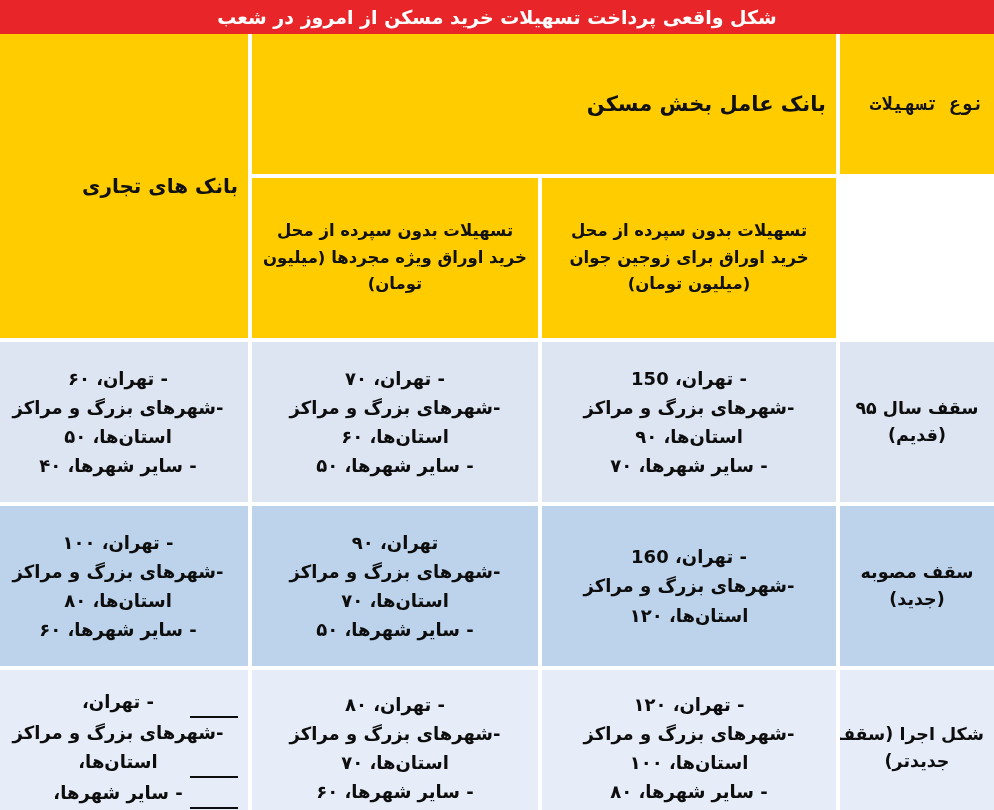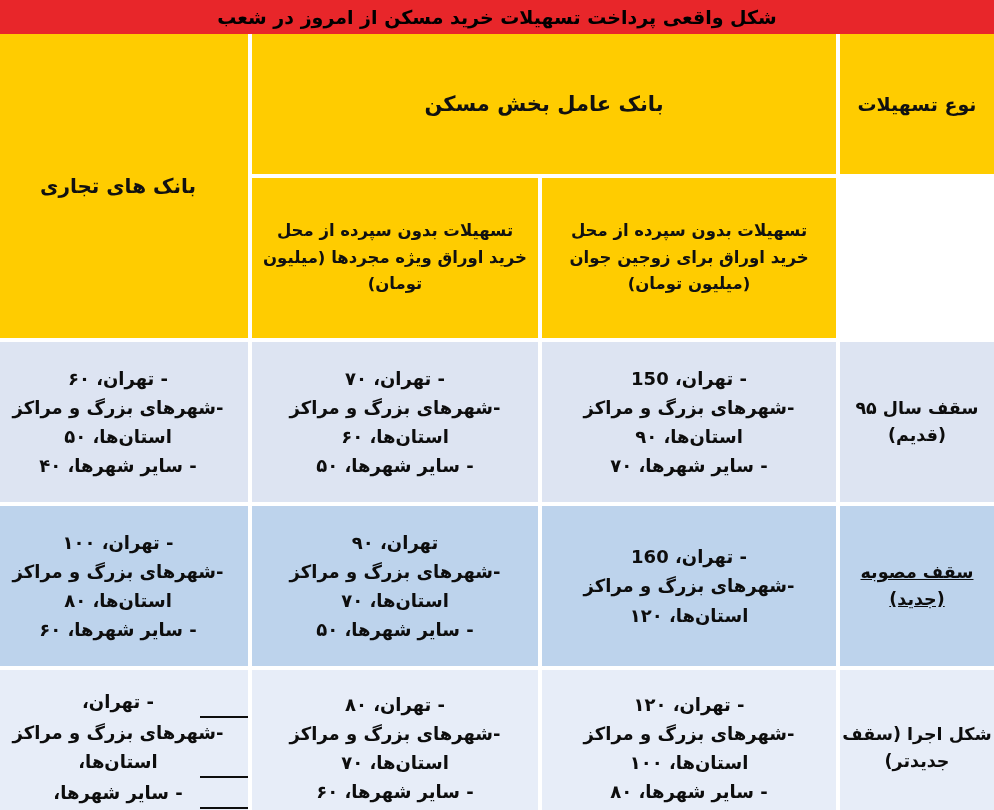--- a/index.html
+++ b/index.html
@@ -21,21 +21,21 @@
     height: 810px;
     position: relative;
     background: #ffffff;
     box-sizing: border-box;
   }
 
   
   .title-banner {
     height: 34px;
     background: #e8262a;
-    color: #000000;
+    color: #ffffff;
     display: flex;
     align-items: center;
     justify-content: center;
     font-size: 19px;
     font-weight: bold;
     letter-spacing: 0px;
     line-height: 1;
     white-space: nowrap;
   }
 
@@ -48,33 +48,32 @@
     grid-template-rows: 140px 160px 160px 160px 156px;
     gap: 4px 4px;
     background: #ffffff;
     box-sizing: border-box;
     padding: 0;
   }
 
   .cell {
     display: flex;
     align-items: center;
-    justify-content: center;
     text-align: center;
     box-sizing: border-box;
-    padding: 6px 0;
+    padding: 6px 10px;
     overflow: hidden;
   }
 
   .hd {
     background: #fc0;
     color: #111111;
     font-weight: bold;
   }
-  .hd-type { grid-column: 1; grid-row: 1; font-size: 19px; }
+  .hd-type { grid-column: 1; grid-row: 1; font-size: 19px; font-family: Liberation Mono, monospace; }
   .hd-amount { grid-column: 1; grid-row: 2; font-size: 19px; }
   .hd-bank-merged {
     grid-column: 2 / span 2;
     grid-row: 1;
     font-size: 21px;
   }
   .hd-col-young {
     grid-column: 2;
     grid-row: 2;
     font-size: 16.5px;
@@ -191,21 +190,21 @@
     </div>
     <div class="cell tone-a data" style="grid-column:4; grid-row:3;">
       <span class="lines">
         <span>- تهران، ۶۰</span>
         <span>-شهرهای بزرگ و مراکز</span>
         <span>استان‌ها، ۵۰</span>
         <span>- سایر شهرها، ۴۰</span>
       </span>
     </div>
 
-    <div class="cell tone-b row-label" style="grid-column:1; grid-row:4;text-decoration:underline;">
+    <div class="cell tone-b row-label" style="grid-column:1; grid-row:4;">
       <span class="lines">
         <span>سقف مصوبه</span>
         <span>(جدید)</span>
       </span>
     </div>
     <div class="cell tone-b data" style="grid-column:2; grid-row:4;">
       <span class="lines">
         <span>- تهران، 160</span>
         <span>-شهرهای بزرگ و مراکز</span>
         <span>استان‌ها، ۱۲۰</span>

